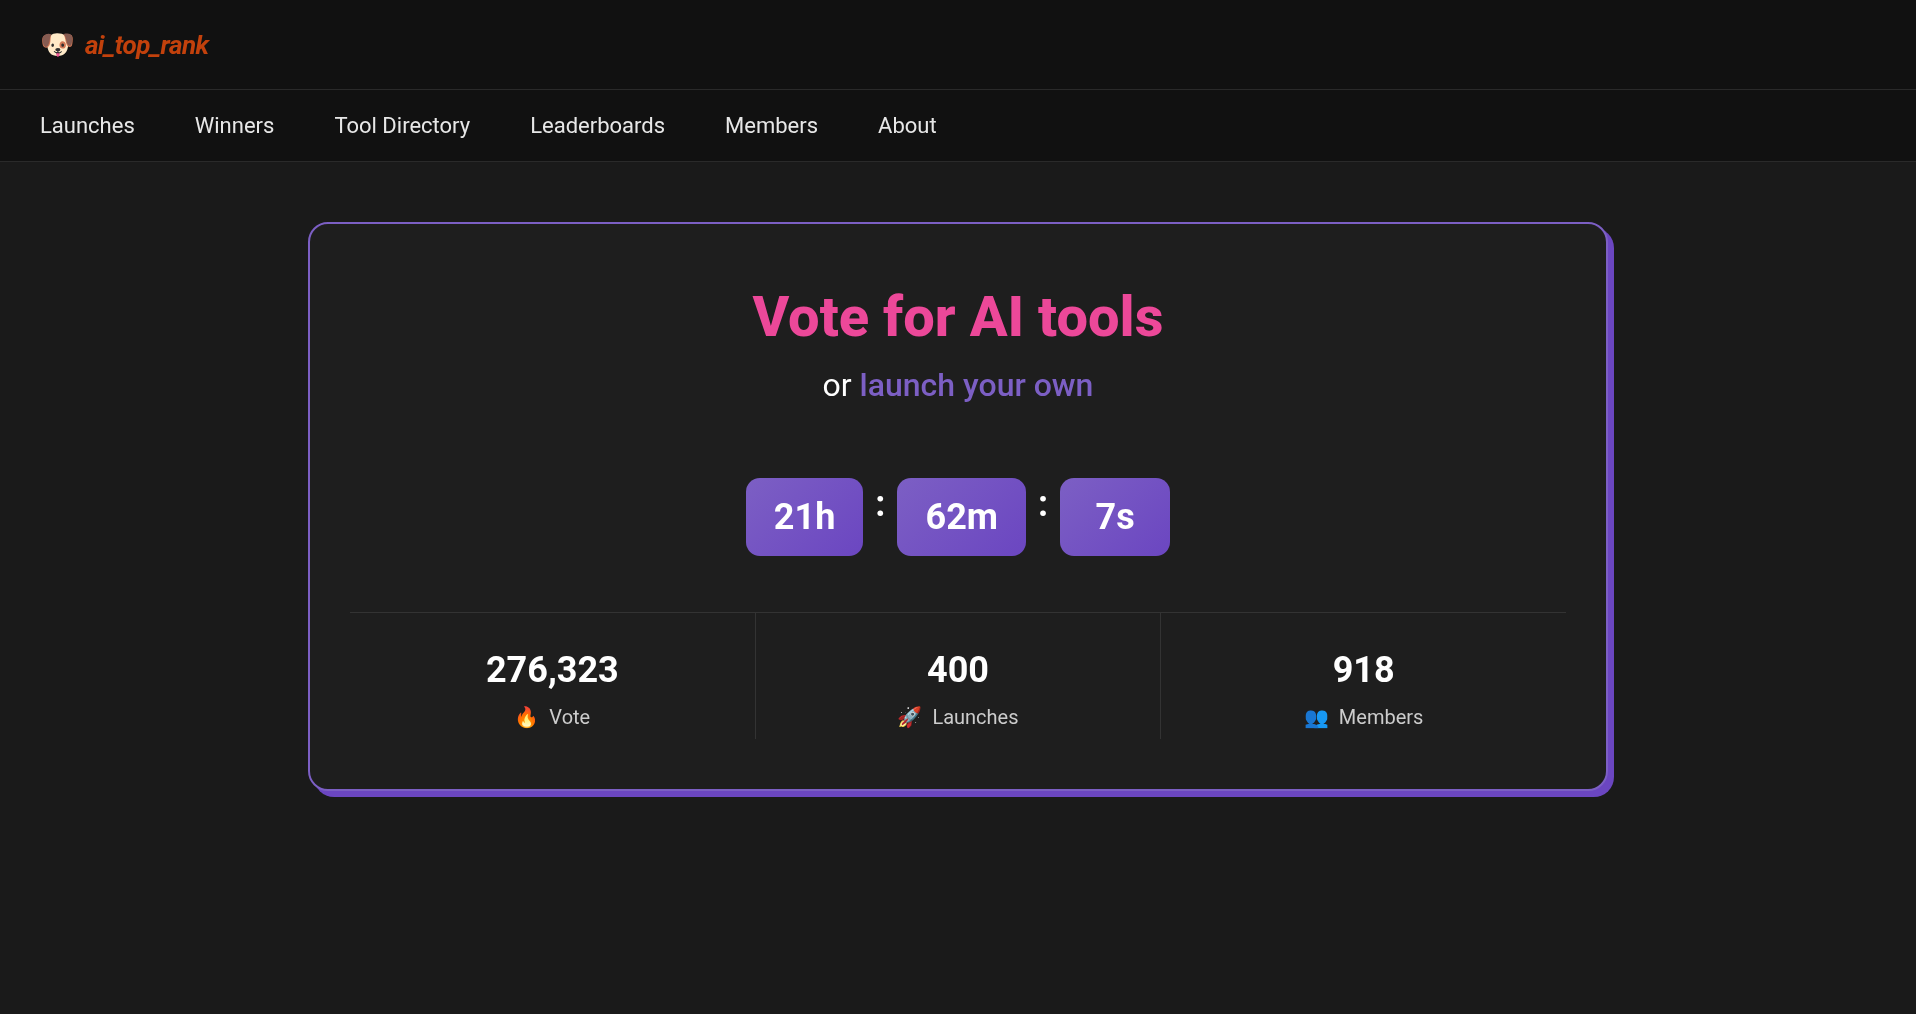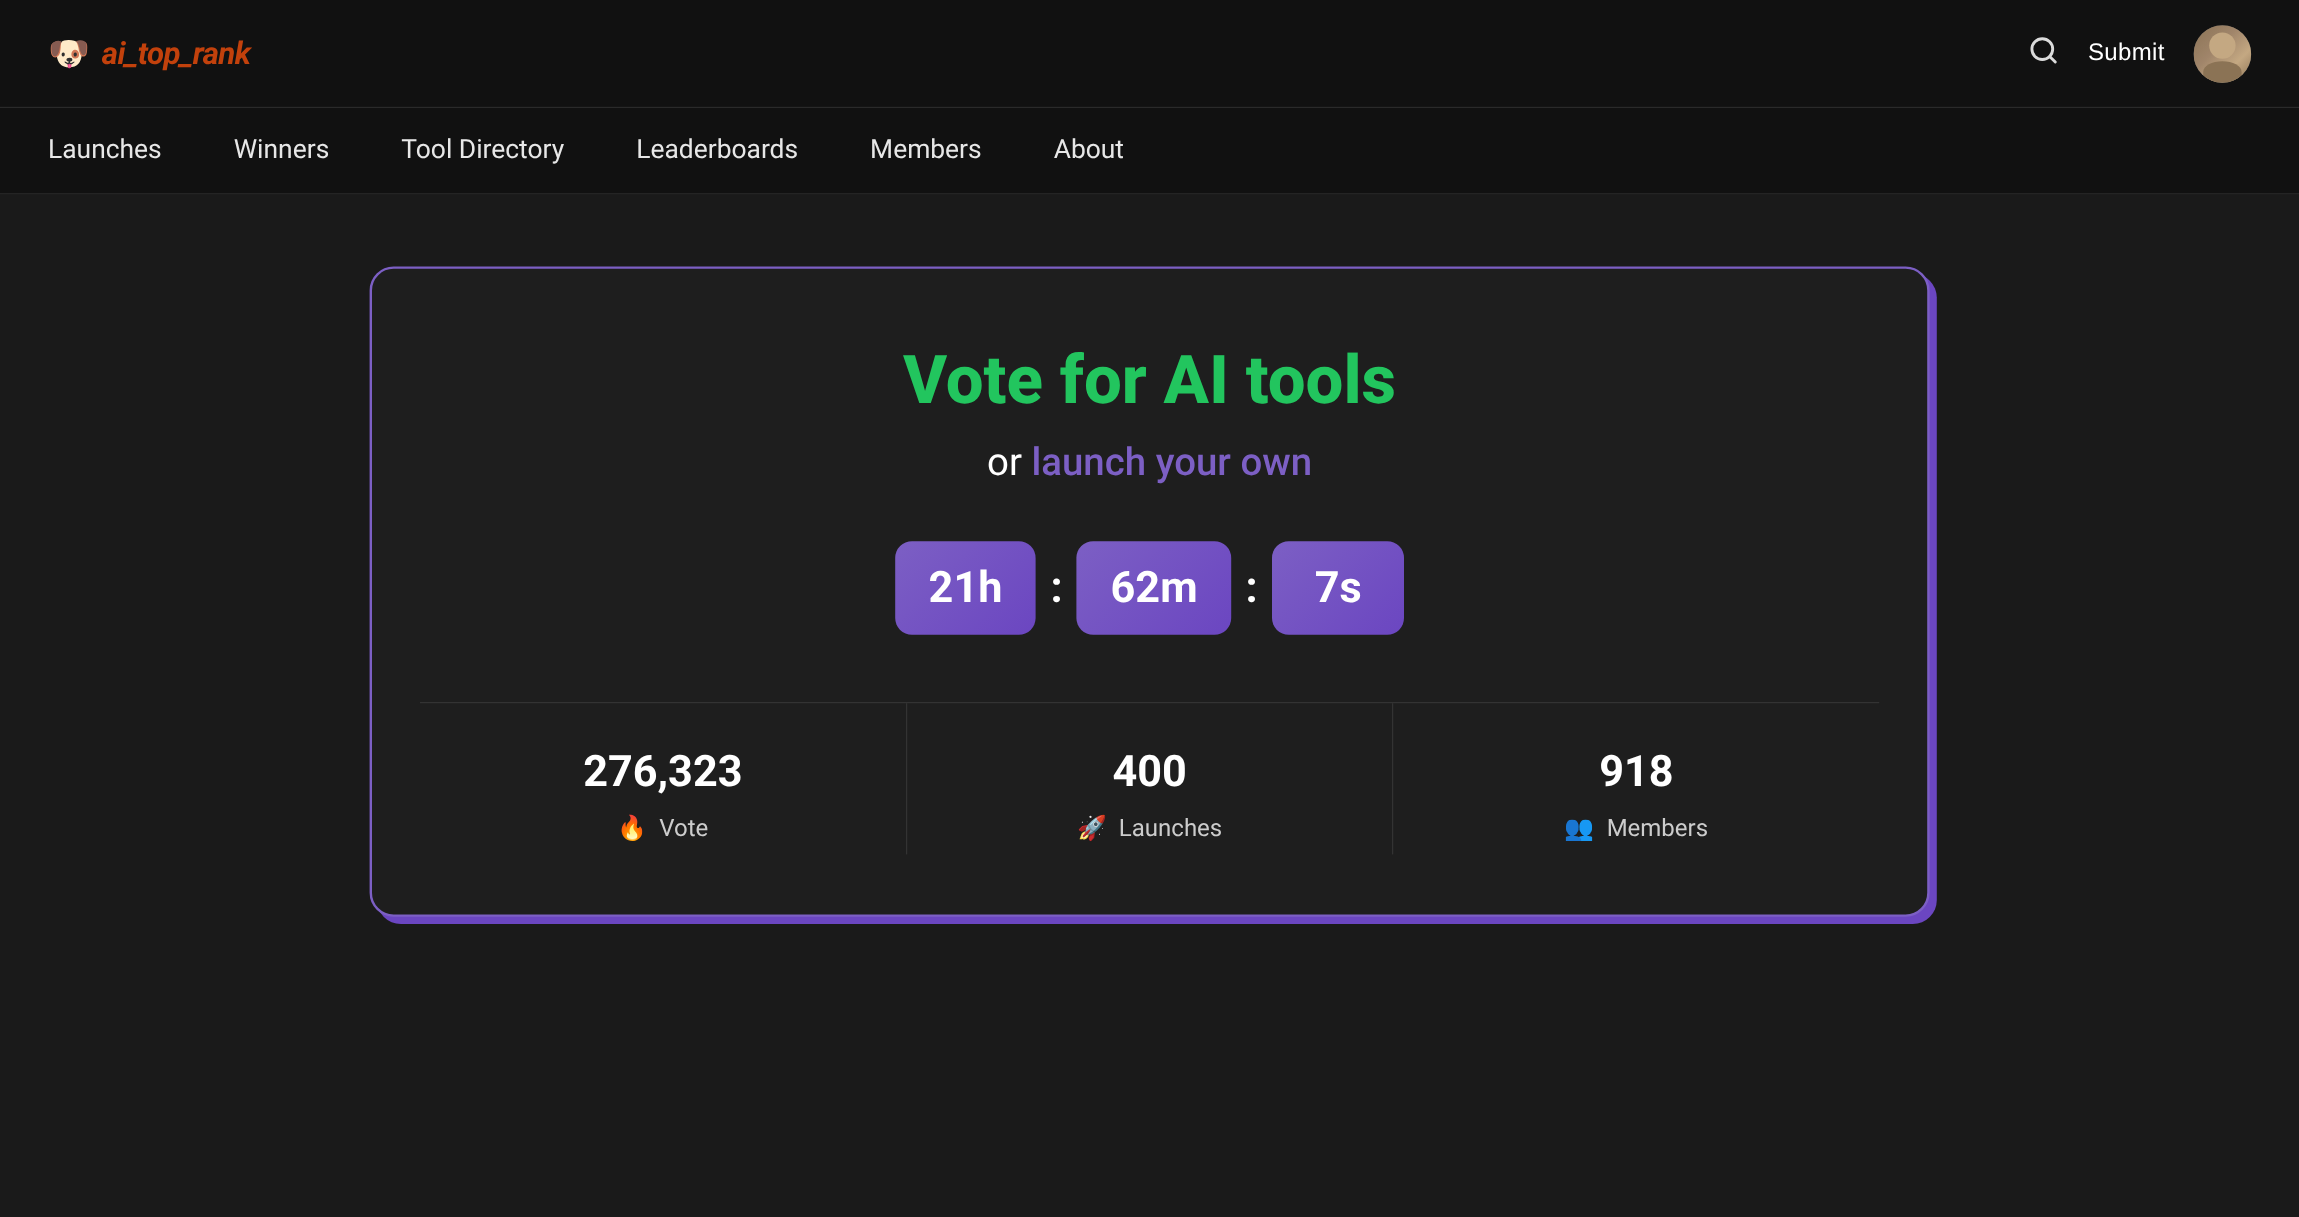--- a/index.html
+++ b/index.html
@@ -156,21 +156,21 @@
       display: flex;
       flex-direction: column;
       align-items: center;
       position: relative;
       box-shadow: 6px 6px 0px #6b46c1;
     }
 
     .hero-title {
       font-size: 56px;
       font-weight: 800;
-      color: #22c55e;
+      color: #ec4899;
       text-align: center;
       margin-bottom: 16px;
     }
 
     .hero-subtitle {
       font-size: 32px;
       font-weight: 400;
       color: #ffffff;
       margin-bottom: 47px;
     }
@@ -191,20 +191,21 @@
 
     .timer-block {
       background: linear-gradient(135deg, #7c5fc4 0%, #6b46c1 100%);
       border-radius: 14px;
       padding: 18px 28px;
       font-size: 36px;
       font-weight: 700;
       color: #ffffff;
       min-width: 110px;
       text-align: center;
+      margin-top: 27px;
     }
 
     .timer-separator {
       font-size: 36px;
       font-weight: 700;
       color: #ffffff;
     }
 
     
     .stats {
@@ -245,32 +246,20 @@
       font-size: 20px;
     }
   </style>
 </head>
 <body>
 
 <header class="header">
   <div class="logo-area">
     <span class="logo-icon">🐶</span>
     <span class="logo-text">ai_top_rank</span>
-  </div>
-  <div class="header-right">
-    <div class="search-icon-wrap">
-      <svg width="26" height="26" viewBox="0 0 24 24" fill="none" stroke="white" stroke-width="2.2" stroke-linecap="round" stroke-linejoin="round">
-        <circle cx="11" cy="11" r="8"></circle>
-        <line x1="21" y1="21" x2="16.65" y2="16.65"></line>
-      </svg>
-    </div>
-    <button class="submit-btn">Submit</button>
-    <div class="avatar">
-      <div class="avatar-inner"></div>
-    </div>
   </div>
 </header>
 
 <nav class="nav">
   <span class="nav-item">Launches</span>
   <span class="nav-item">Winners</span>
   <span class="nav-item">Tool Directory</span>
   <span class="nav-item">Leaderboards</span>
   <span class="nav-item">Members</span>
   <span class="nav-item">About</span>

